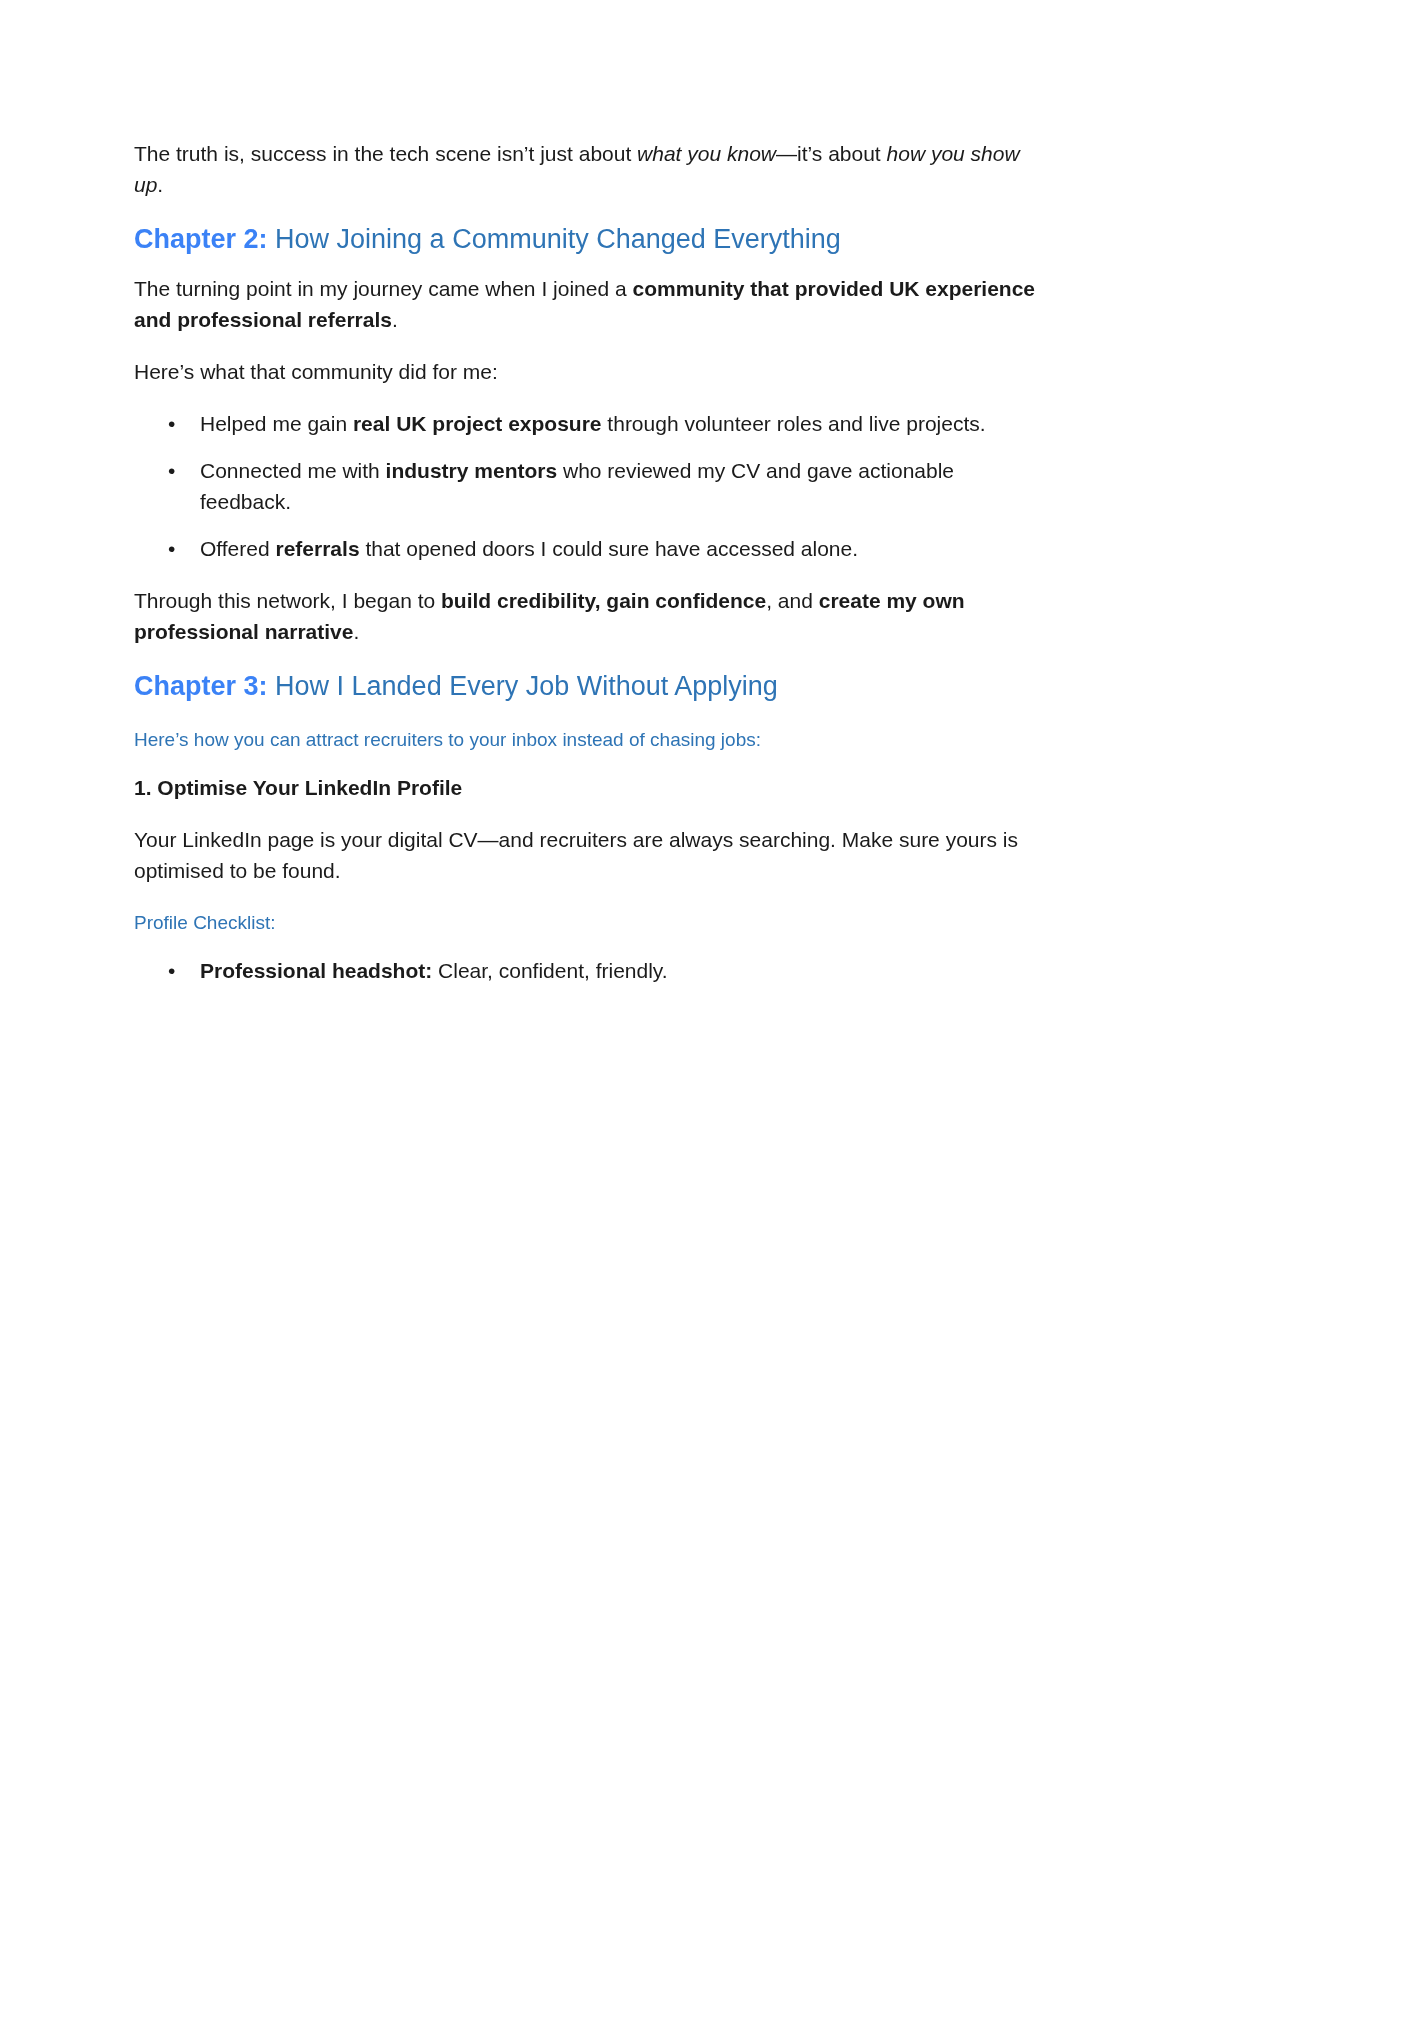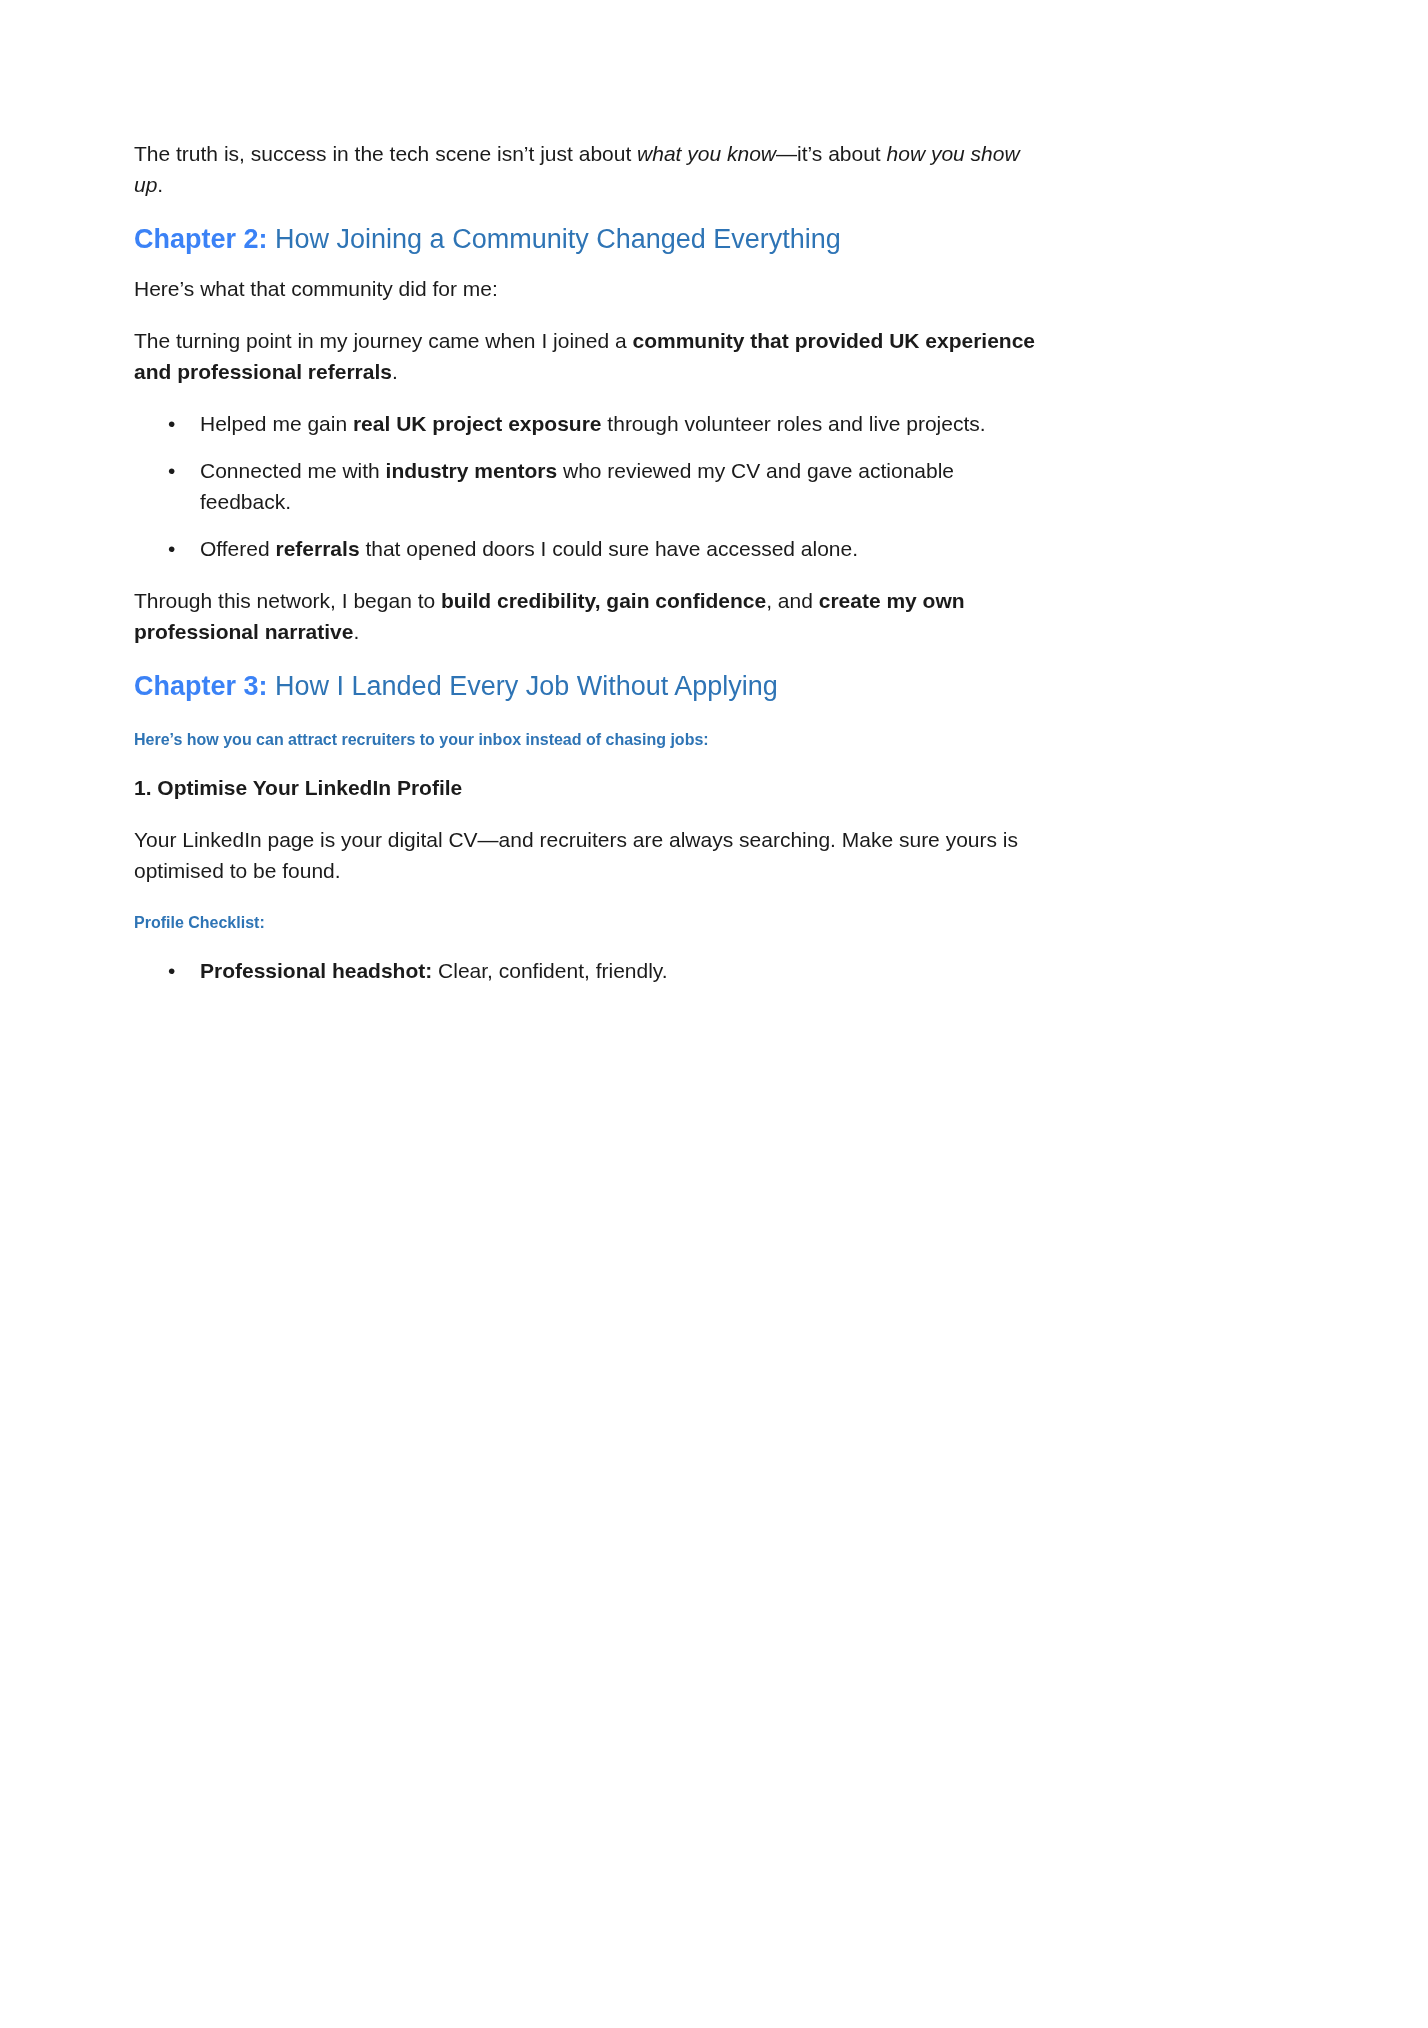--- a/index.html
+++ b/index.html
@@ -25,23 +25,23 @@
   .chapter {
     font-size: 27px;
     line-height: 36px;
     font-weight: 400;
     margin: 20px 0 16px 0;
   }
   .chapter .prefix { color: #3b82f6; font-weight: 700; }
   .chapter .rest  { color: #2E74B5; }
 
   .sub {
-    font-size: 16px;
+    font-size: 19px;
     line-height: 32px;
-    font-weight: 700;
+    font-weight: 400;
     color: #2E74B5;
     margin: 20px 0 16px 0;
   }
 
   ul {
     list-style: none;
     margin: 0 0 21px 0;
     padding: 0 0 0 66px;
   }
   li { position: relative; margin: 0 0 16px 0; }
@@ -62,23 +62,23 @@
 </style>
 </head>
 <body>
 
 <div class="page">
 
   <p><span>The truth is, success in the tech scene isn’t just about </span><span class="i">what you know</span><span>—it’s about </span><span class="i">how you show up</span><span>.</span></p>
 
   <div class="chapter"><span class="prefix">Chapter 2:</span><span class="rest"> How Joining a Community Changed Everything</span></div>
 
+  <p><span>The turning point in my journey came when I joined a </span><span class="b">community that provided UK experience and professional referrals</span><span>.</span></p>
+
   <p><span>Here’s what that community did for me:</span></p>
-
-  <p><span>The turning point in my journey came when I joined a </span><span class="b">community that provided UK experience and professional referrals</span><span>.</span></p>
 
   <ul>
     <li><span>Helped me gain </span><span class="b">real UK project exposure</span><span> through volunteer roles and live projects.</span></li>
     <li><span>Connected me with </span><span class="b">industry mentors</span><span> who reviewed my CV and gave actionable feedback.</span></li>
     <li><span>Offered </span><span class="b">referrals</span><span> that opened doors I could sure have accessed alone.</span></li>
   </ul>
 
   <p><span>Through this network, I began to </span><span class="b">build credibility, gain confidence</span><span>, and </span><span class="b">create my own professional narrative</span><span>.</span></p>
 
 

